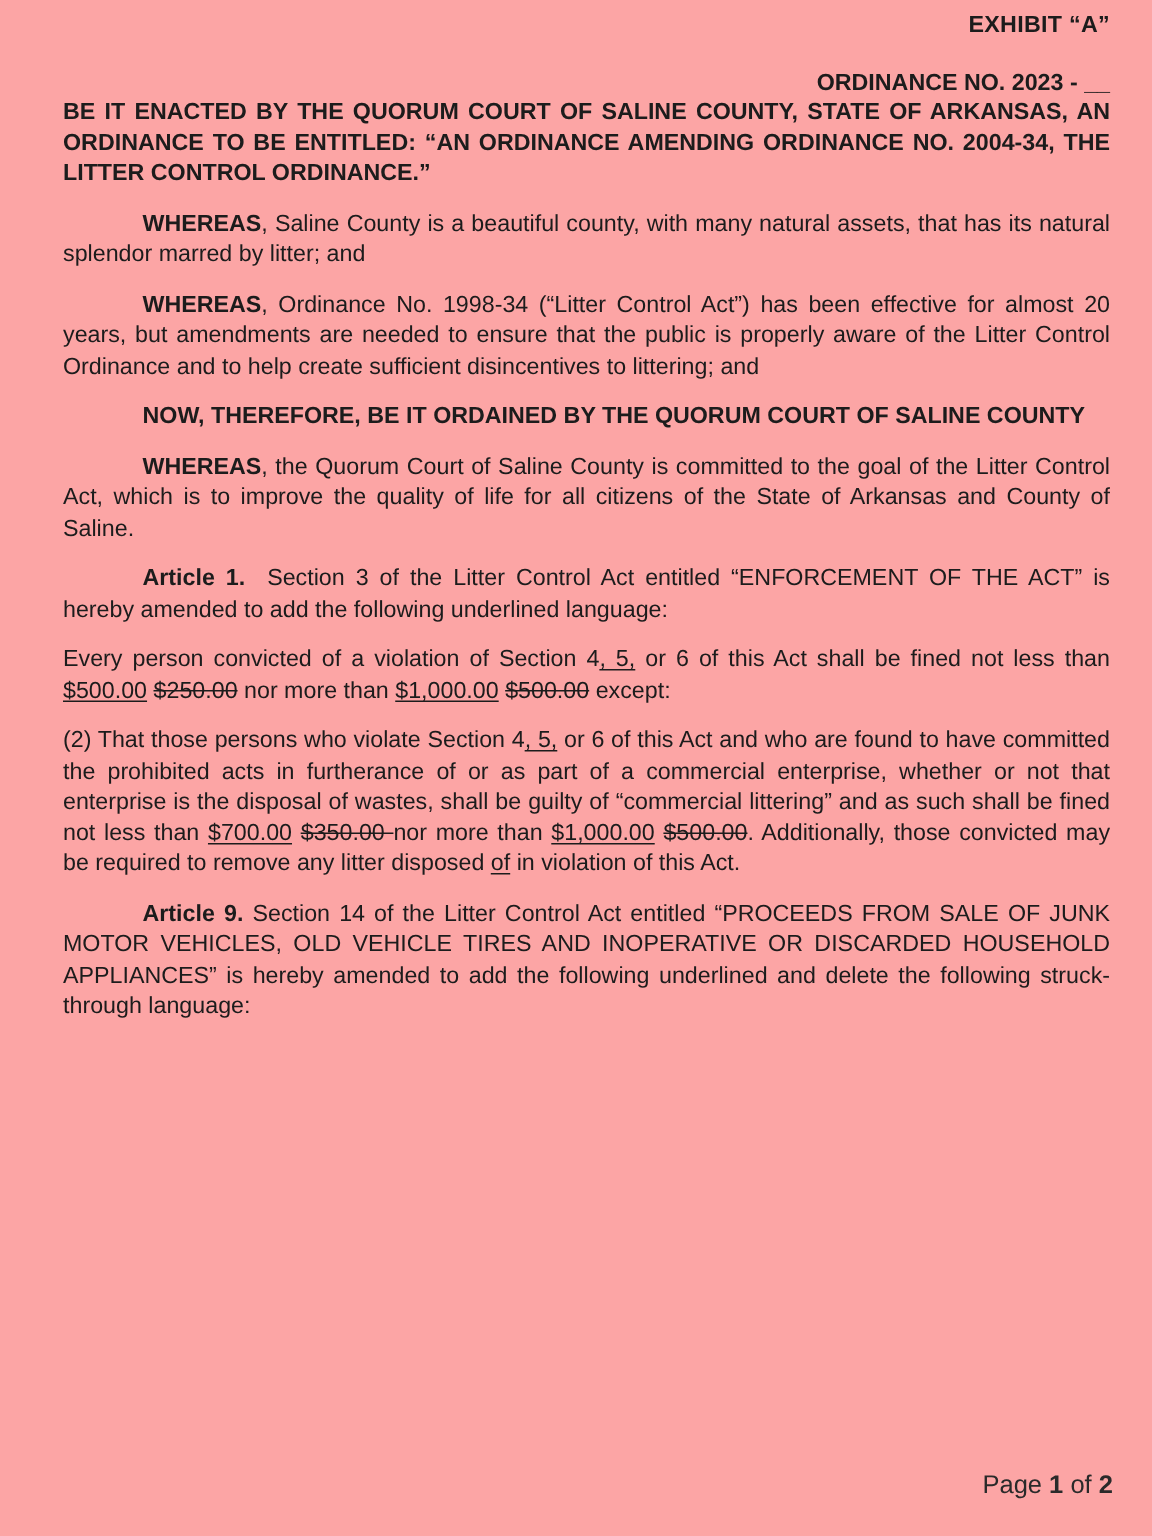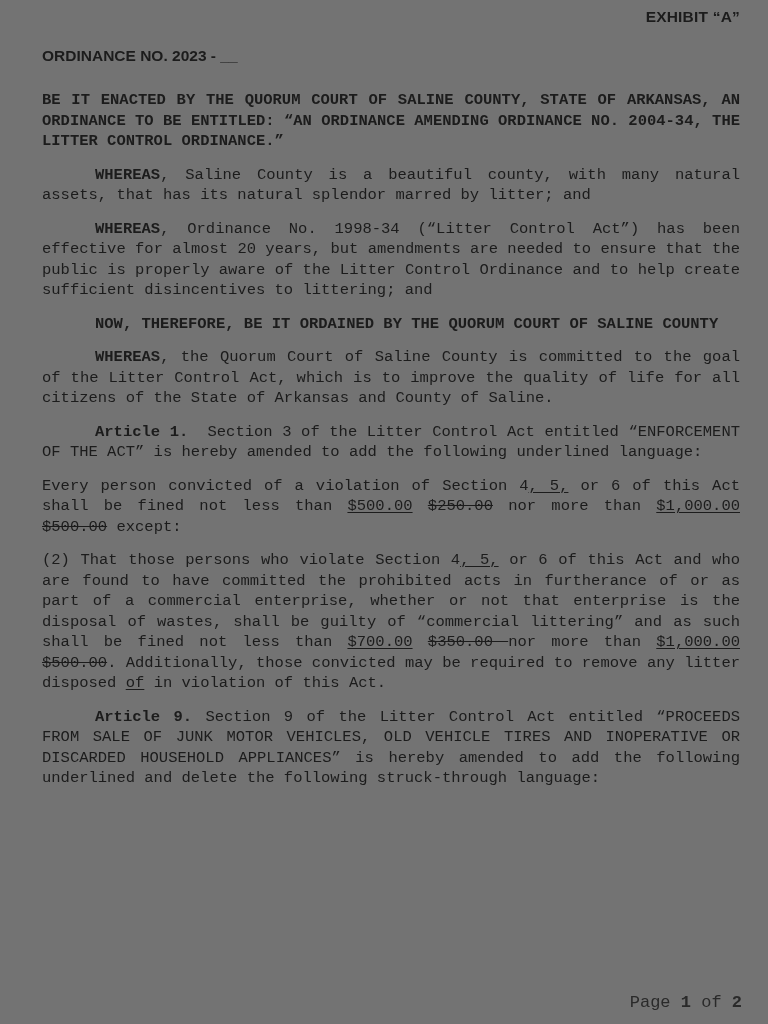--- a/index.html
+++ b/index.html
@@ -5,60 +5,58 @@
   html, body {
     margin: 0;
     padding: 0;
     background: #e8e8e8;
   }
   .page {
     position: relative;
     width: 768px;
     height: 1024px;
     margin: 0 auto;
-    background: #737373;
+    background: #fca5a5;
     box-sizing: border-box;
     padding: 8px 28px 0 42px;
     font-family: "Liberation Sans", sans-serif;
     font-size: 15.5px;
     color: #1c1c1c;
     overflow: hidden;
   }
   .exhibit {
     text-align: right;
     font-weight: 700;
     font-size: 15.5px;
     letter-spacing: 0.2px;
   }
   .doc-title {
-    text-align: left;
+    text-align: right;
     font-weight: 700;
     margin-top: 21px;
     font-size: 15.5px;
   }
   .doc-body {
-    margin-top: 25px;
-    font-family: Liberation Mono, monospace;
   }
   .para {
     margin: 0 0 13px 0;
     text-align: justify;
     line-height: 20.5px;
   }
   .para.indent { text-indent: 53px; }
   .para.bold { font-weight: 700; }
   .seg { white-space: pre-wrap; }
   .seg.bold { font-weight: 700; }
   .seg.underline { text-decoration: underline; text-underline-offset: 2px; }
   .seg.strike { text-decoration: line-through; }
   .page-footer {
     position: absolute;
     right: 26px;
-    bottom: 12px;
-    font-family: Liberation Mono, monospace;
+    bottom: 24px;
+    font-family: Liberation Sans, sans-serif;
     font-size: 17px;
     color: #2a2a2a;
   }
   .page-footer .num { font-weight: 700; }
 </style>
 </head>
 <body>
 
 <div class="page">
   <div class="exhibit">EXHIBIT “A”</div>
@@ -67,21 +65,21 @@
 
   <div class="doc-body" id="doc-body">
       <p class="para bold"><span class="seg">BE IT ENACTED BY THE QUORUM COURT OF SALINE COUNTY, STATE OF ARKANSAS, AN ORDINANCE TO BE ENTITLED: “AN ORDINANCE AMENDING ORDINANCE NO. 2004-34, THE LITTER CONTROL ORDINANCE.”</span></p>
       <p class="para indent"><span class="seg bold">WHEREAS</span><span class="seg">, Saline County is a beautiful county, with many natural assets, that has its natural splendor marred by litter; and</span></p>
       <p class="para indent"><span class="seg bold">WHEREAS</span><span class="seg">, Ordinance No. 1998-34 (“Litter Control Act”) has been effective for almost 20 years, but amendments are needed to ensure that the public is properly aware of the Litter Control Ordinance and to help create sufficient disincentives to littering; and</span></p>
       <p class="para indent bold"><span class="seg">NOW, THEREFORE, BE IT ORDAINED BY THE QUORUM COURT OF SALINE COUNTY</span></p>
       <p class="para indent"><span class="seg bold">WHEREAS</span><span class="seg">, the Quorum Court of Saline County is committed to the goal of the Litter Control Act, which is to improve the quality of life for all citizens of the State of Arkansas and County of Saline.</span></p>
       <p class="para indent"><span class="seg bold">Article 1.</span><span class="seg">&nbsp; Section 3 of the Litter Control Act entitled “ENFORCEMENT OF THE ACT” is hereby amended to add the following underlined language:</span></p>
       <p class="para"><span class="seg">Every person convicted of a violation of Section 4</span><span class="seg underline">, 5,</span><span class="seg"> or 6 of this Act shall be fined not less than </span><span class="seg underline">$500.00</span><span class="seg"> </span><span class="seg strike">$250.00</span><span class="seg"> nor more than </span><span class="seg underline">$1,000.00</span><span class="seg"> </span><span class="seg strike">$500.00</span><span class="seg"> except:</span></p>
       <p class="para"><span class="seg">(2) That those persons who violate Section 4</span><span class="seg underline">, 5,</span><span class="seg"> or 6 of this Act and who are found to have committed the prohibited acts in furtherance of or as part of a commercial enterprise, whether or not that enterprise is the disposal of wastes, shall be guilty of “commercial littering” and as such shall be fined not less than </span><span class="seg underline">$700.00</span><span class="seg"> </span><span class="seg strike">$350.00 </span><span class="seg">nor more than </span><span class="seg underline">$1,000.00</span><span class="seg"> </span><span class="seg strike">$500.00</span><span class="seg">. Additionally, those convicted may be required to remove any litter disposed </span><span class="seg underline">of</span><span class="seg"> in violation of this Act.</span></p>
-      <p class="para indent"><span class="seg bold">Article 9.</span><span class="seg"> Section 9 of the Litter Control Act entitled “PROCEEDS FROM SALE OF JUNK MOTOR VEHICLES, OLD VEHICLE TIRES AND INOPERATIVE OR DISCARDED HOUSEHOLD APPLIANCES” is hereby amended to add the following underlined and delete the following struck-through language:</span></p>
+      <p class="para indent"><span class="seg bold">Article 9.</span><span class="seg"> Section 14 of the Litter Control Act entitled “PROCEEDS FROM SALE OF JUNK MOTOR VEHICLES, OLD VEHICLE TIRES AND INOPERATIVE OR DISCARDED HOUSEHOLD APPLIANCES” is hereby amended to add the following underlined and delete the following struck-through language:</span></p>
     </div>
 
   <div class="page-footer">
     <span>Page</span>
     <span class="num">1</span>
     <span>of</span>
     <span class="num">2</span>
   </div>
 </div>
 

